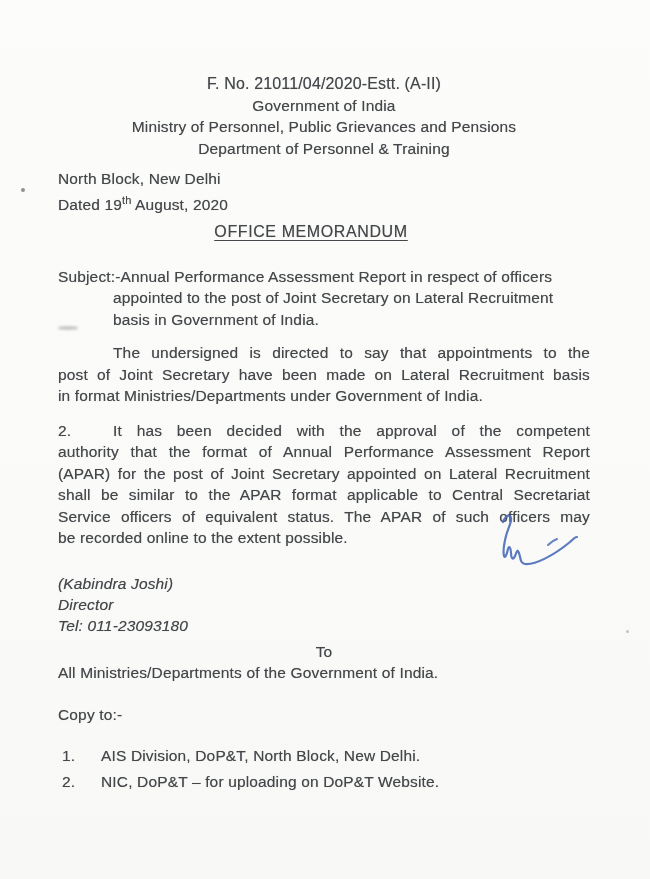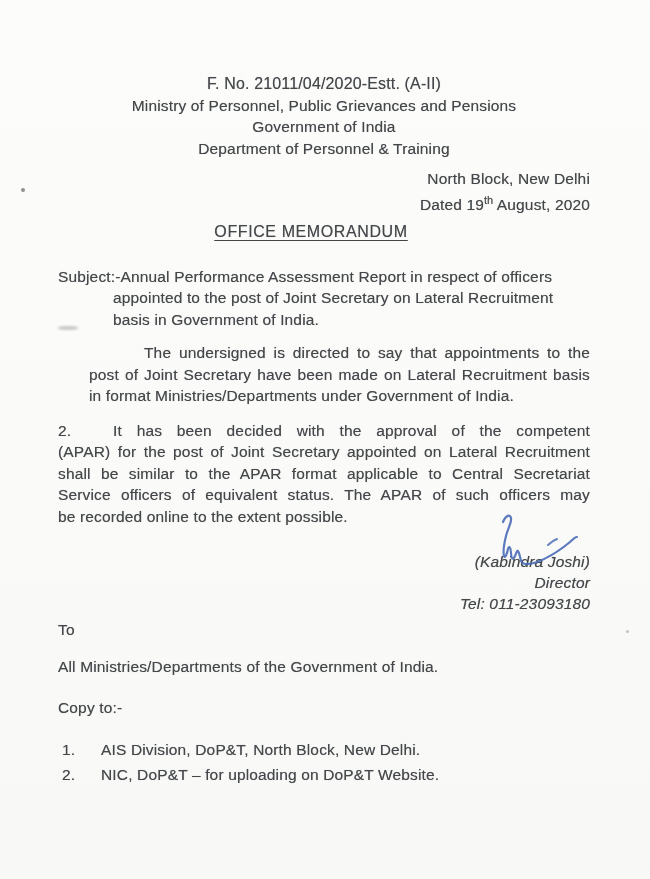--- a/index.html
+++ b/index.html
@@ -15,66 +15,66 @@
     padding:73px 60px 12px 58px;
     background:linear-gradient(180deg,#fcfcfa 0%,#fafaf8 55%,#f8f8f6 100%);
     color:#44474a;
     font-size:15.5px;
     line-height:21.5px;
     letter-spacing:.15px;
     text-shadow:0 0 .7px rgba(68,71,74,.55);
     overflow:hidden;
   }
   .center { text-align:center; }
-  .right  { text-align:right; }
+  .right  { }
   .hdr-file { font-size:16px; }
   .om-title {
     margin-top:6px;
     position:relative; left:-13px;
     text-decoration:underline;
     text-underline-offset:3px;
     letter-spacing:.6px;
     font-size:16px;
   }
   .dateline { margin-top:9px; }
   sup.dsup { font-size:11px; vertical-align:super; letter-spacing:0; }
   .subject { margin-top:23px; }
   .subject .cont { padding-left:55px; }
-  .para { margin-top:12px;margin-left:31px; }
+  .para { margin-top:12px; }
   .para2 { margin-top:13px; }
   .jl { text-align:justify; text-align-last:justify; }
   .ll { text-align:left; text-align-last:left; }
   .indent { padding-left:55px; }
   .numline { position:relative; padding-left:55px; }
   .numline .pnum { position:absolute; left:0; top:0; }
   .sig-wrap {
     position:absolute; left:473px; top:506px;
     width:125px; height:72px; pointer-events:none;
   }
   .sign-block { margin-top:24px; line-height:21px;font-style:italic; }
-  .to-label { margin-top:5px; }
-  .recipient { margin-top:15px; }
+  .to-label { margin-top:5px;text-align:center; }
+  .recipient { }
   .copy-label { margin-top:20px; }
   .copy-list { margin-top:20px; }
   .copy-row { display:flex; margin-bottom:4px; }
   .copy-row .num { width:43px; padding-left:4px; flex:0 0 auto; box-sizing:border-box; }
   .artifact { position:absolute; border-radius:50%; }
   .dot1 { left:21px; top:188px; width:4px; height:4px; background:#8f9092; filter:blur(.6px); }
   .smudge { left:58px; top:326px; width:20px; height:4px; background:#c9c9c6; border-radius:40%; filter:blur(1px); }
   .dot2 { left:626px; top:630px; width:3px; height:3px; background:#c2c2c0; filter:blur(.5px); }
 </style>
 </head>
 <body>
 
 <div class="page">
 
   <div class="center">
     <div class="hdr-file">F. No. 21011/04/2020-Estt. (A-II)</div>
+    <div>Government of India</div>
     <div>Ministry of Personnel, Public Grievances and Pensions</div>
-    <div>Government of India</div>
     <div>Department of Personnel &amp; Training</div>
   </div>
 
   <div class="dateline right">
     <div>North Block, New Delhi</div>
     <div><span>Dated 19</span><sup class="dsup">th</sup><span> August, 2020</span></div>
   </div>
 
   <div class="om-title center">OFFICE MEMORANDUM</div>
 
@@ -88,20 +88,21 @@
     <div class="jl indent">The undersigned is directed to say that appointments to the</div>
     <div class="jl">post of Joint Secretary have been made on Lateral Recruitment basis</div>
     <div class="ll">in format Ministries/Departments under Government of India.</div>
   </div>
 
   <div class="para2">
     <div class="jl numline">
       <span class="pnum">2.</span>
       <span>It has been decided with the approval of the competent</span>
     </div>
+    <div class="jl">authority that the format of Annual Performance Assessment Report</div>
     <div class="jl">(APAR) for the post of Joint Secretary appointed on Lateral Recruitment</div>
     <div class="jl">shall be similar to the APAR format applicable to Central Secretariat</div>
     <div class="jl">Service officers of equivalent status.  The APAR of such officers may</div>
     <div class="ll">be recorded online to the extent possible.</div>
   </div>
 
   <div class="sig-wrap">
     <svg width="125" height="72" viewBox="0 0 125 72">
       <path d="M 30 16 C 33 9 37 8 38 12 C 39 16 35 22 33 30 C 31 38 30 46 31 50 C 32 53 34 48 35 43 C 36 39 38 42 38 47 C 38 52 40 55 42 50 C 44 46 44 42 46 47 C 48 53 47 57 52 58 C 62 59 80 50 97 36 C 100 33 103 31 104 31" fill="none" stroke="#4a6cb8" stroke-width="2.2" stroke-linecap="round" stroke-linejoin="round" opacity="0.9"></path>
       <path d="M 75 39 C 78 36 81 34 84 33" fill="none" stroke="#4a6cb8" stroke-width="2" stroke-linecap="round" opacity="0.85"></path>

